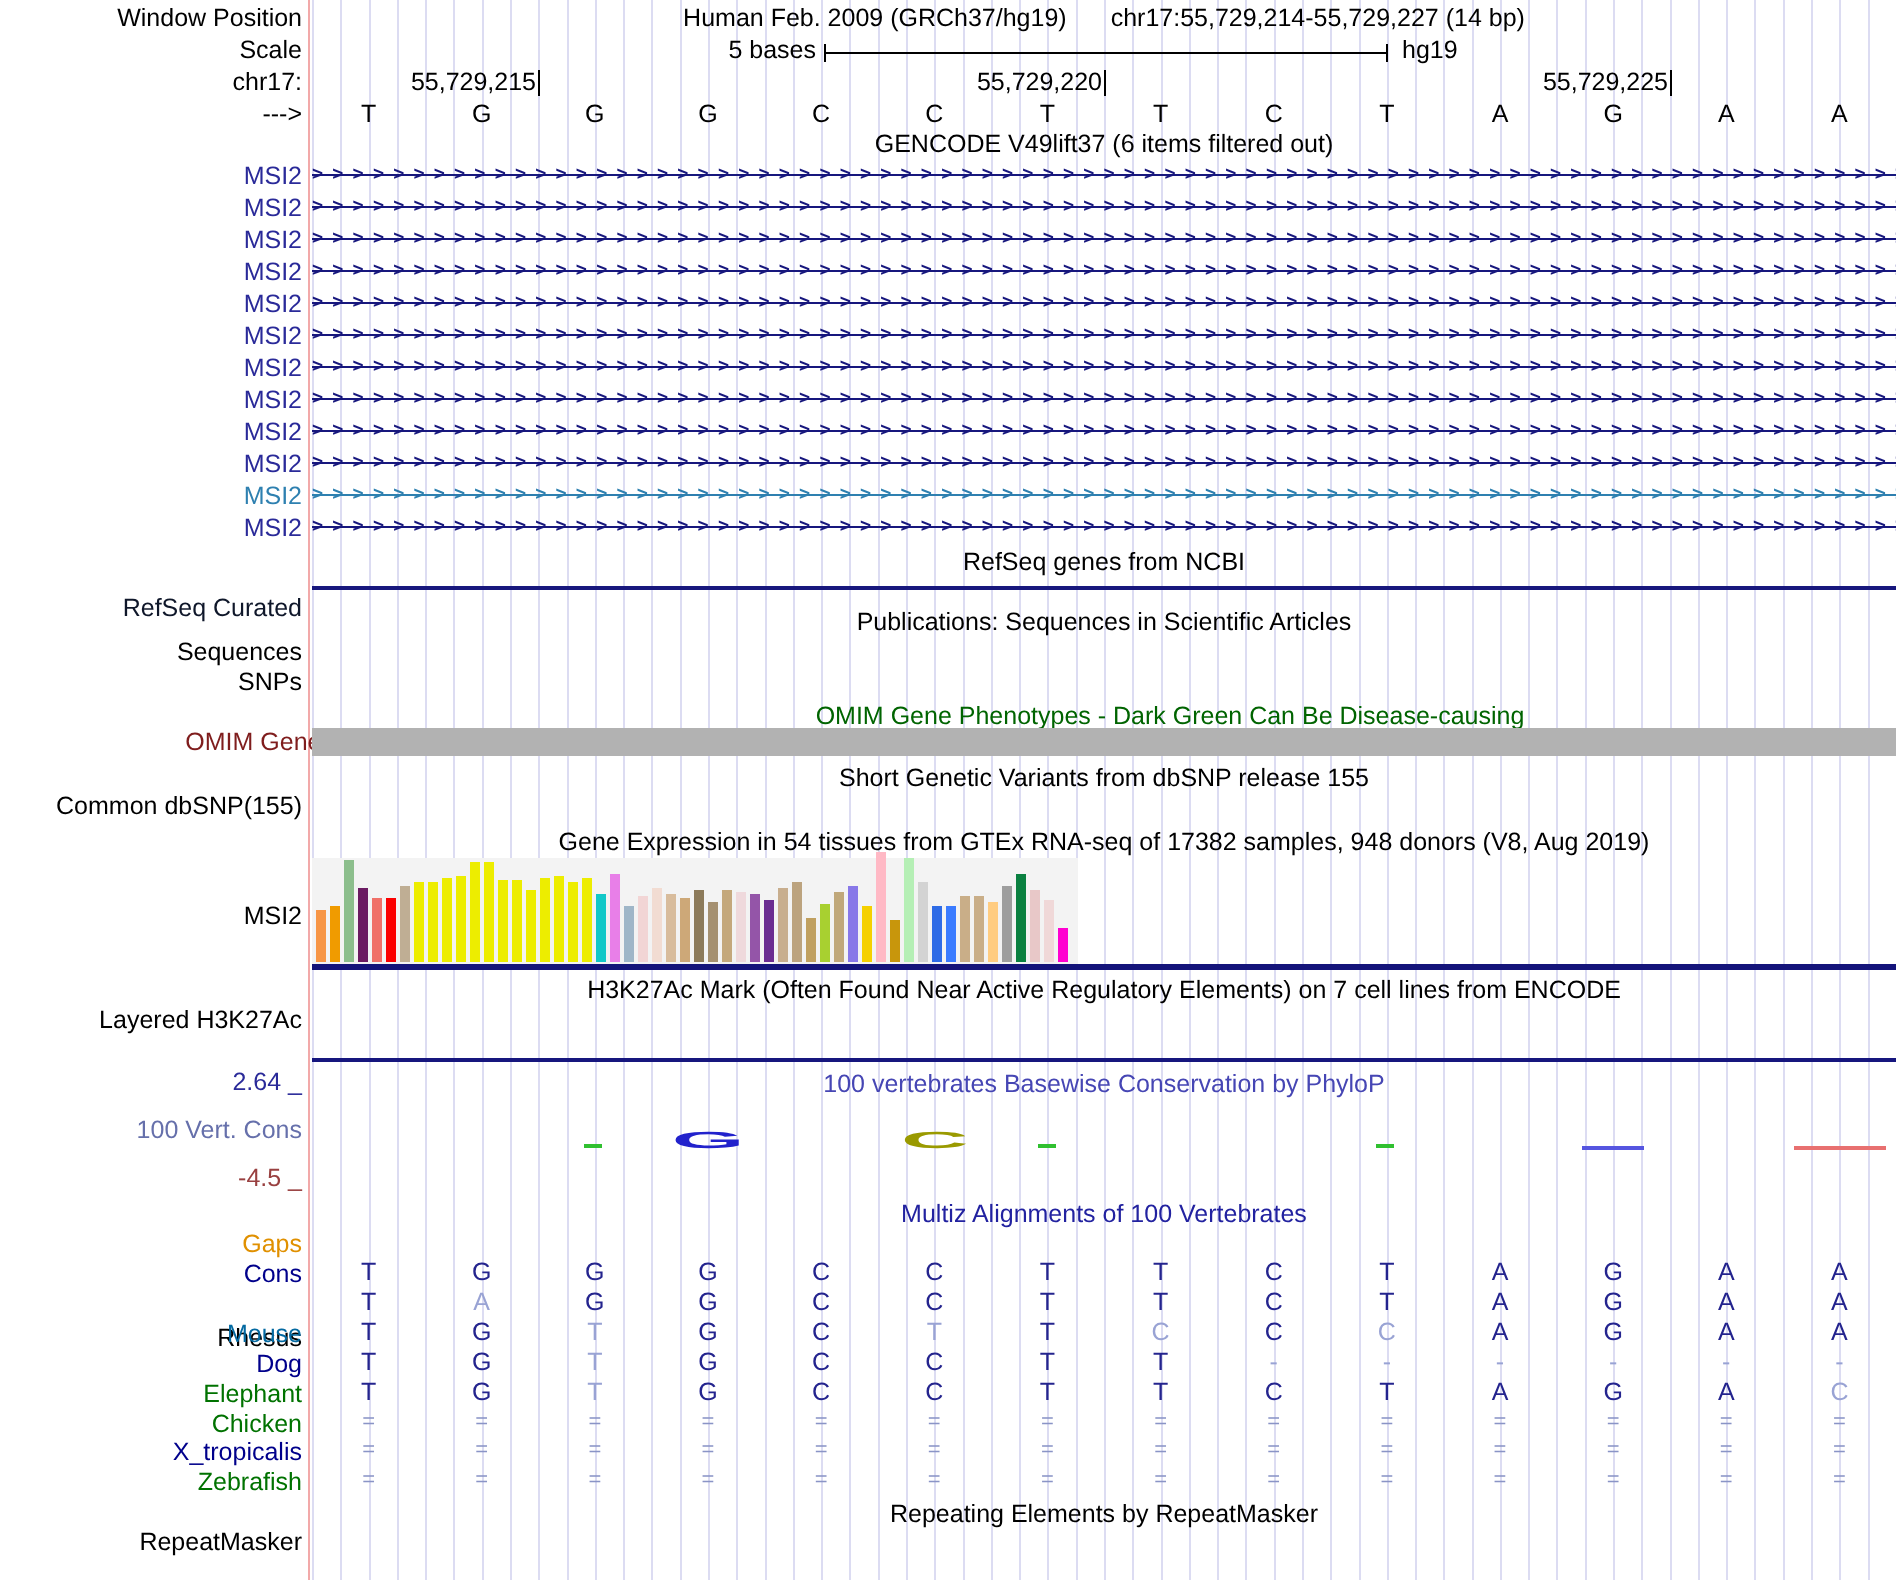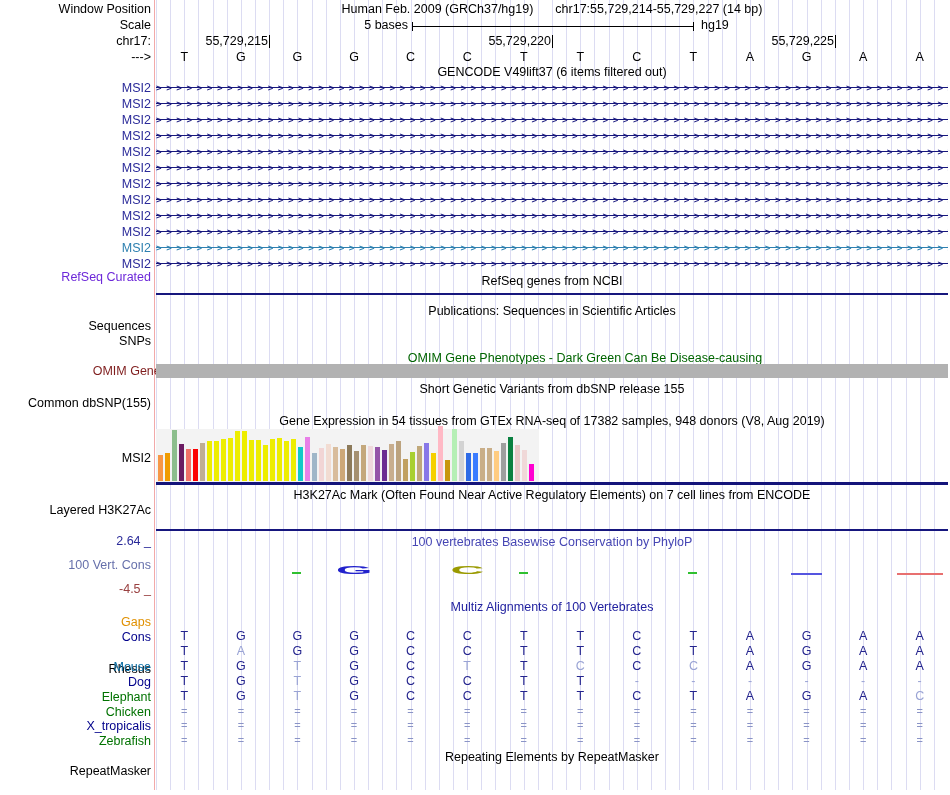--- a/index.html
+++ b/index.html
@@ -144,21 +144,21 @@
         <div class="abs txline" style="background: rgb(46, 128, 176);"></div>
         <div class="abs txarrows" style="color: rgb(46, 128, 176);">&gt;&gt;&gt;&gt;&gt;&gt;&gt;&gt;&gt;&gt;&gt;&gt;&gt;&gt;&gt;&gt;&gt;&gt;&gt;&gt;&gt;&gt;&gt;&gt;&gt;&gt;&gt;&gt;&gt;&gt;&gt;&gt;&gt;&gt;&gt;&gt;&gt;&gt;&gt;&gt;&gt;&gt;&gt;&gt;&gt;&gt;&gt;&gt;&gt;&gt;&gt;&gt;&gt;&gt;&gt;&gt;&gt;&gt;&gt;&gt;&gt;&gt;&gt;&gt;&gt;&gt;&gt;&gt;&gt;&gt;&gt;&gt;&gt;&gt;&gt;&gt;&gt;&gt;&gt;&gt;&gt;&gt;&gt;&gt;&gt;&gt;&gt;&gt;&gt;&gt;</div>
       </div>
       <div class="abs leftlabel" style="top: 257px; color: rgb(42, 42, 153);">MSI2</div>
       <div class="abs txrow" style="top: 257px;">
         <div class="abs txline" style="background: rgb(23, 23, 125);"></div>
         <div class="abs txarrows" style="color: rgb(23, 23, 125);">&gt;&gt;&gt;&gt;&gt;&gt;&gt;&gt;&gt;&gt;&gt;&gt;&gt;&gt;&gt;&gt;&gt;&gt;&gt;&gt;&gt;&gt;&gt;&gt;&gt;&gt;&gt;&gt;&gt;&gt;&gt;&gt;&gt;&gt;&gt;&gt;&gt;&gt;&gt;&gt;&gt;&gt;&gt;&gt;&gt;&gt;&gt;&gt;&gt;&gt;&gt;&gt;&gt;&gt;&gt;&gt;&gt;&gt;&gt;&gt;&gt;&gt;&gt;&gt;&gt;&gt;&gt;&gt;&gt;&gt;&gt;&gt;&gt;&gt;&gt;&gt;&gt;&gt;&gt;&gt;&gt;&gt;&gt;&gt;&gt;&gt;&gt;&gt;&gt;&gt;</div>
       </div>
     </div>
 
-  <div class="abs leftlabel" style="top: 270px; color: #6d28d9;" id="refseq-label">RefSeq Curated</div>
+  <div class="abs leftlabel" style="top: 297px; color: #0f172a;" id="refseq-label">RefSeq Curated</div>
   <div class="abs hline" style="top: 293px; height: 2px; background: rgb(23, 23, 125);" id="refseq-line"></div>
 
   <div class="abs leftlabel" style="top:319px;">Sequences</div>
   <div class="abs leftlabel" style="top:334px;">SNPs</div>
 
   <div class="abs leftlabel" style="top:364px;color:#7f1d1d;padding-left:16px;">OMIM Genes</div>
   <div class="abs hline" style="top: 364px; height: 14px; background: rgb(178, 178, 178);" id="omim-bar"></div>
 
   <div class="abs leftlabel" style="top:396px;">Common dbSNP(155)</div>
 

